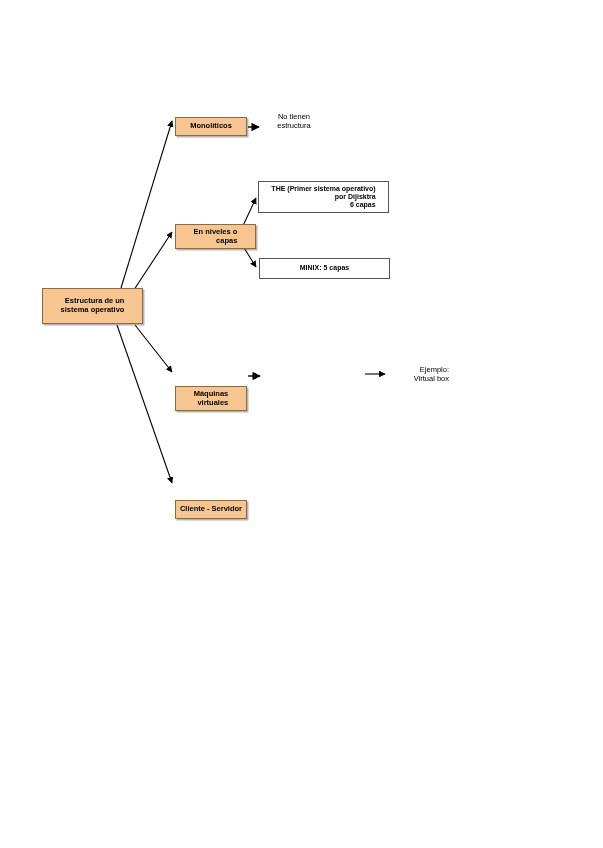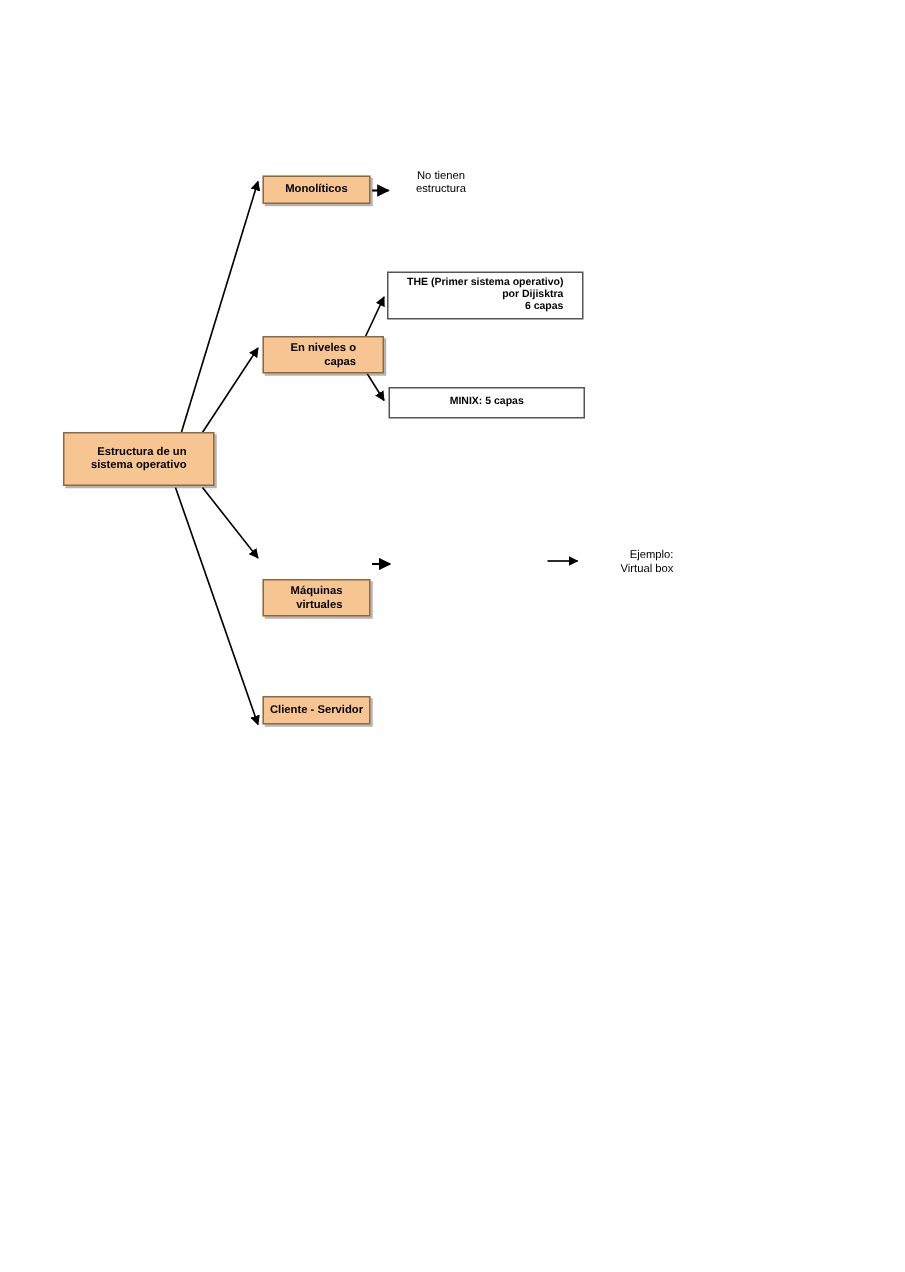--- a/index.html
+++ b/index.html
@@ -67,21 +67,21 @@
   #n-layers {
     left: 175px; top: 224px; width: 81px;  height: 25px;
     font-size: 7.5px;
   }
   #n-vm {
     left: 175px; top: 364px; width: 72px;  height: 25px;
     font-size: 7.5px;
     margin-top: 22px;
   }
   #n-cs {
-    left: 175px; top: 464px; width: 72px;  height: 19px;
+    left: 175px; top: 500px; width: 72px;  height: 19px;
     font-size: 7.5px;
   }
   #n-the {
     left: 258px; top: 181px; width: 131px; height: 32px;
     font-size: 7px;
   }
   #n-minix {
     left: 259px; top: 258px; width: 131px; height: 21px;
     font-size: 7px;
   }

